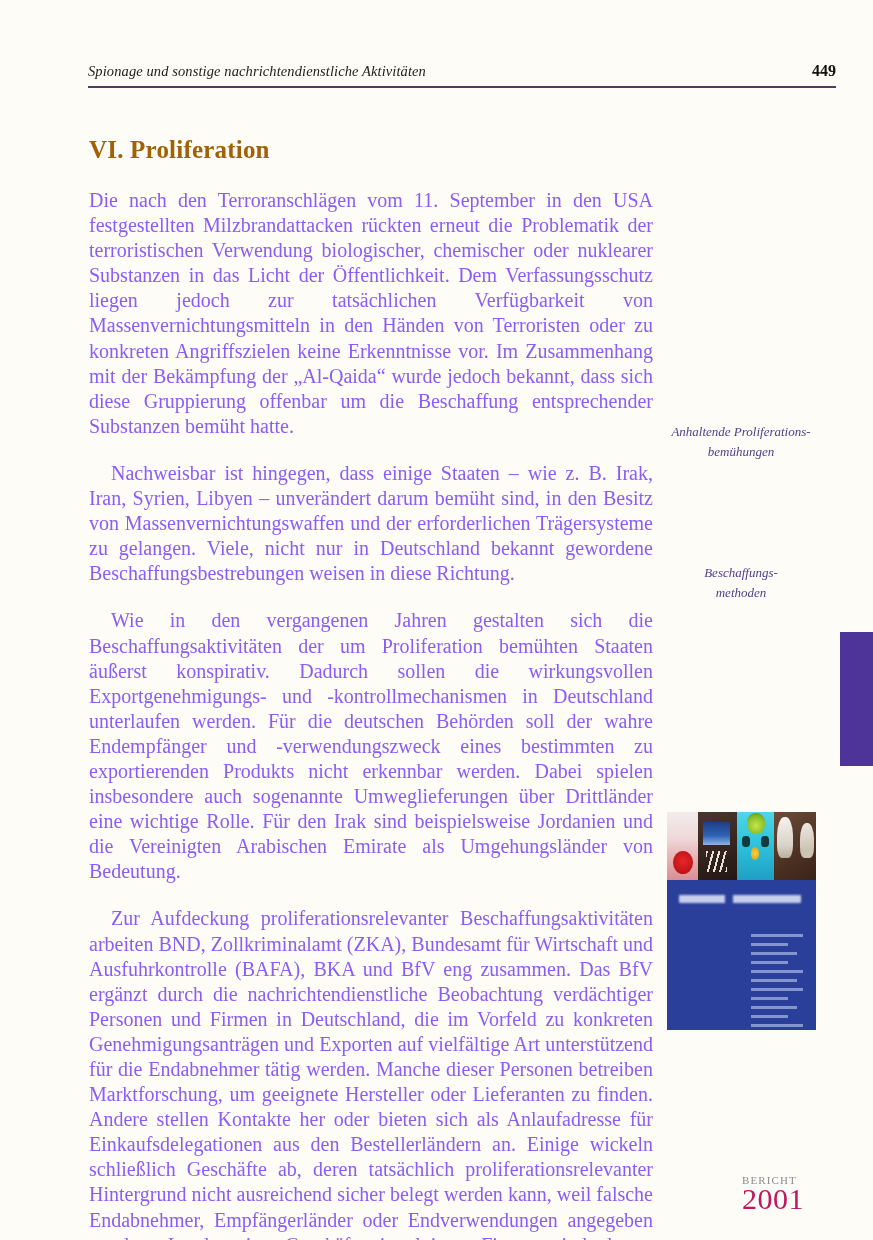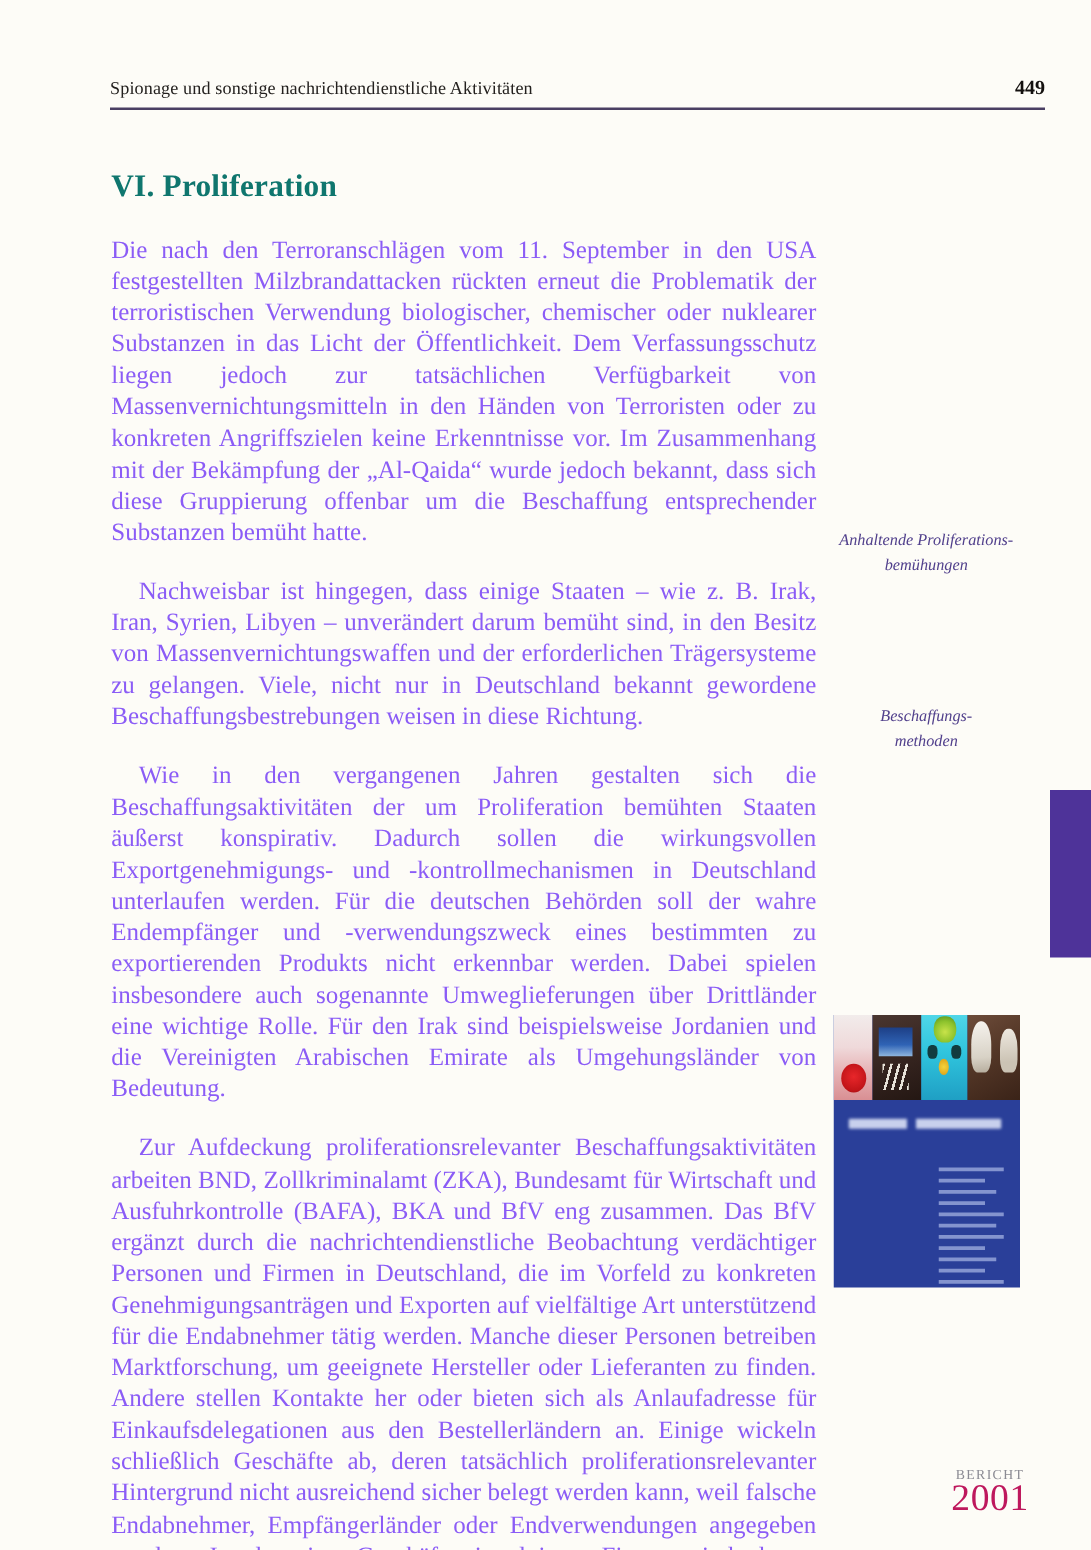--- a/index.html
+++ b/index.html
@@ -25,20 +25,21 @@
   .runhead {
     position: absolute;
     left: 88px;
     top: 62px;
     width: 748px;
     display: flex;
     align-items: baseline;
     justify-content: space-between;
   }
   .runhead-title {
+    font-style: italic;
     font-size: 14.5px;
     color: #23201e;
     letter-spacing: 0.1px;
     white-space: nowrap;
   }
   .runhead-page {
     font-weight: bold;
     font-size: 16px;
     color: #14110f;
   }
@@ -51,21 +52,21 @@
     background: #4a3f63;
   }
 
   
   .section-heading {
     position: absolute;
     left: 89px;
     top: 119px;
     font-size: 25px;
     font-weight: bold;
-    color: #0f766e;
+    color: #a16207;
     letter-spacing: 0.2px;
   }
 
   
   .content {
     position: absolute;
     left: 89px;
     top: 188px;
     width: 564px;
   }
@@ -262,21 +263,20 @@
   }
   .fig-lines i:nth-child(2n) { width: 72%; }
   .fig-lines i:nth-child(3n) { width: 88%; }
 
   
   .footer-logo {
     position: absolute;
     left: 742px;
     top: 1172px;
     width: 100px;
-    text-align: center;
     line-height: 1;
   }
   .footer-logo .bericht {
     font-size: 15px;
     color: #8b8b93;
     letter-spacing: 1.1px;
     font-variant: small-caps;
     text-transform: lowercase;
     display: block;
   }

